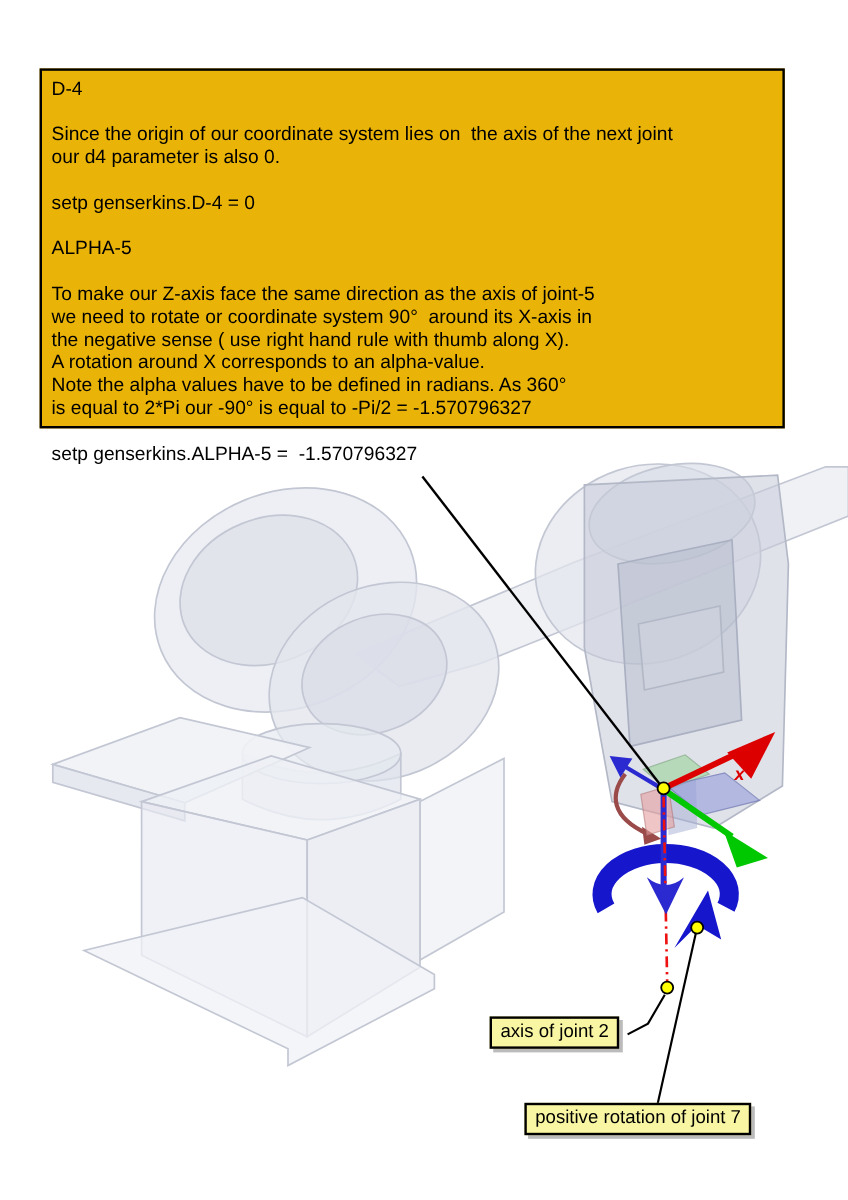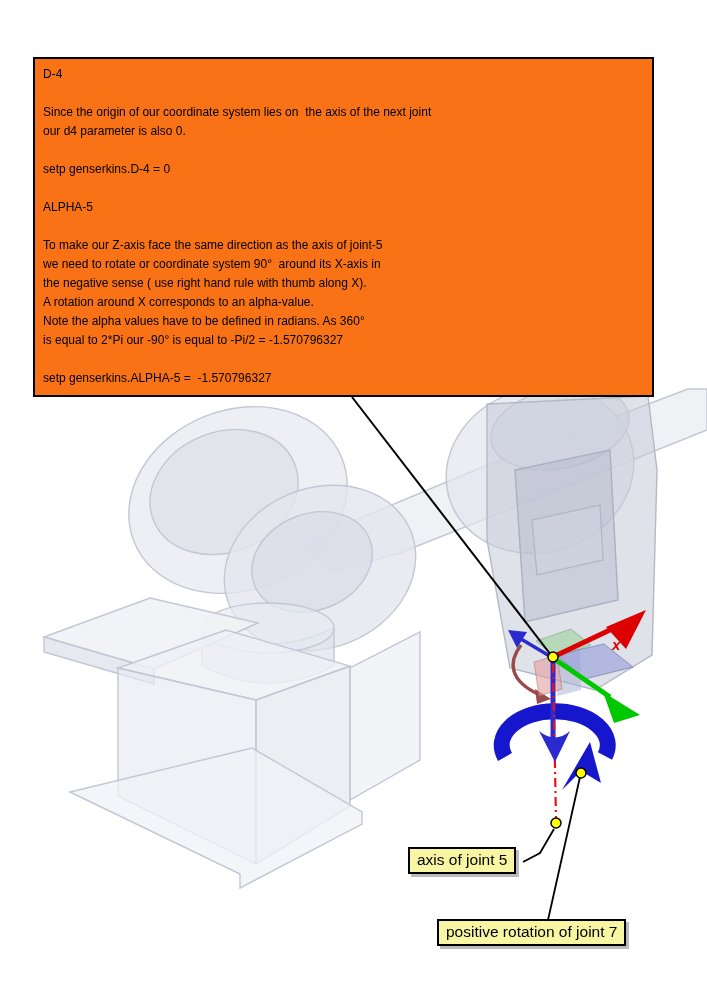--- a/index.html
+++ b/index.html
@@ -1,22 +1,22 @@
 <!DOCTYPE html>
 <html><head>
 <meta charset="utf-8">
 <style>
   html,body { margin:0; padding:0; background:#fff; }
   .canvas { position:relative; width:707px; height:1000px; background:#fff;
             font-family:"Liberation Sans", sans-serif; overflow:hidden; }
   svg.scene { position:absolute; left:0; top:0; }
   .note-box {
-    position:absolute; left:33px; top:57px; width:621px; height:340px;
-    box-sizing:border-box; background:#f97316; border:2px solid #000;
-    padding:6px 8px; font-size:12px; line-height:19px;
+    position:absolute; left:33px; top:57px; width:621px; height:300px;
+    box-sizing:border-box; background:#eab308; border:2px solid #000;
+    padding:6px 8px; font-size:16px; line-height:19px;
     white-space:pre-wrap; color:#000;
   }
   .callout {
     position:absolute; background:#f9f6a3; border:2px solid #000;
     padding:2px 7px 3px 7px; font-size:15.5px; white-space:nowrap; color:#000;
     box-shadow:3px 3px 0 rgba(150,150,150,0.65);
   }
   .callout.axis { left:408px; top:847px; }
   .callout.rotation { left:437px; top:919px; }
 </style>
@@ -103,16 +103,16 @@
 
 To make our Z-axis face the same direction as the axis of joint-5
 we need to rotate or coordinate system 90°  around its X-axis in
 the negative sense ( use right hand rule with thumb along X).
 A rotation around X corresponds to an alpha-value.
 Note the alpha values have to be defined in radians. As 360°
 is equal to 2*Pi our -90° is equal to -Pi/2 = -1.570796327
 
 setp genserkins.ALPHA-5 =  -1.570796327</div>
 
-  <div class="callout axis">axis of joint 5</div>
+  <div class="callout axis">axis of joint 2</div>
   <div class="callout rotation">positive rotation of joint 7</div>
 
 </div>
 
 </body></html>

